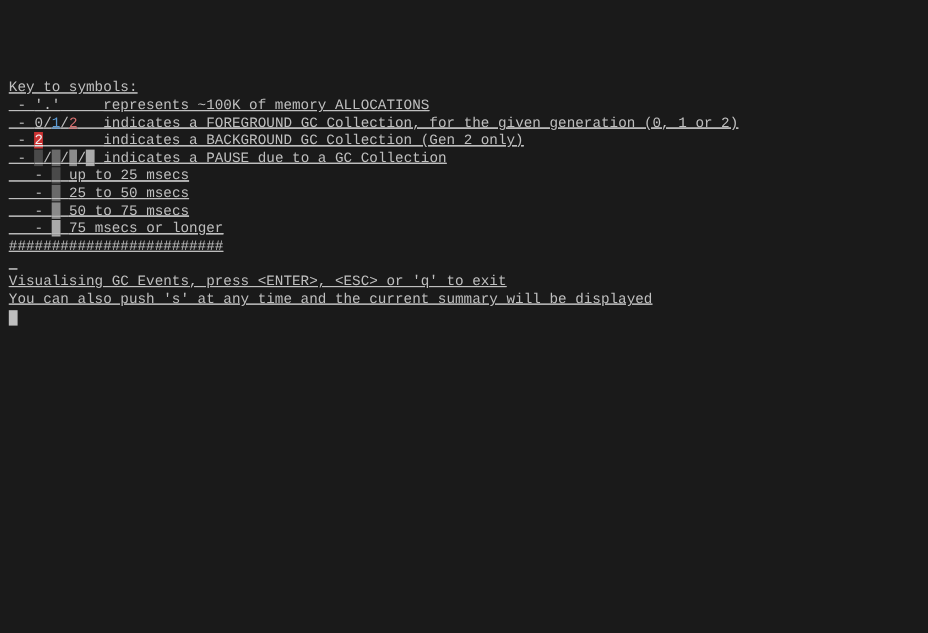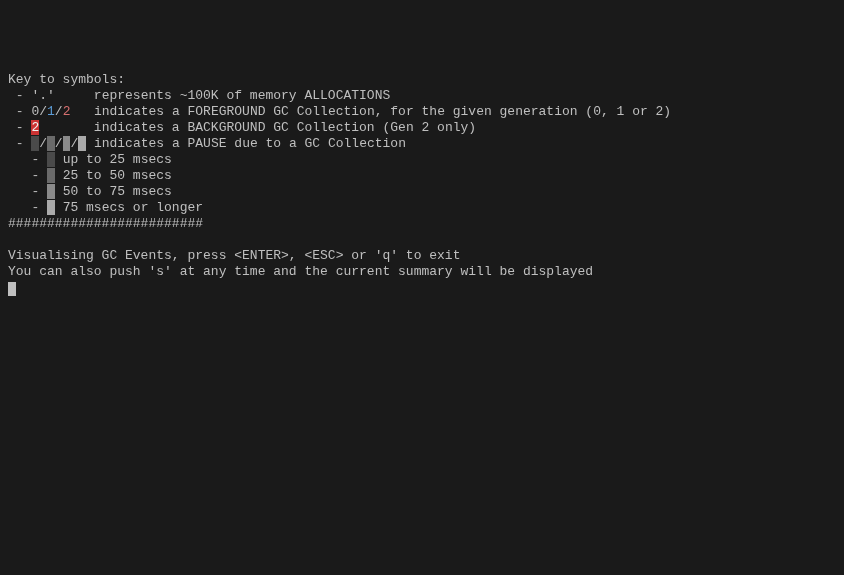--- a/index.html
+++ b/index.html
@@ -1,18 +1,19 @@
 <!DOCTYPE html>
 <html><head>
   <meta charset="utf-8">
   <style>
     * {
       margin: 0;
       padding: 0;
       box-sizing: border-box;
+      text-decoration: underline;
     }
     body {
       background: #1a1a1a;
       color: #bfbfbf;
       font-family: 'Consolas', 'Monaco', 'Courier New', monospace;
       font-size: 13px;
       line-height: 16px;
       padding: 8px;
       width: 844px;
       height: 575px;

